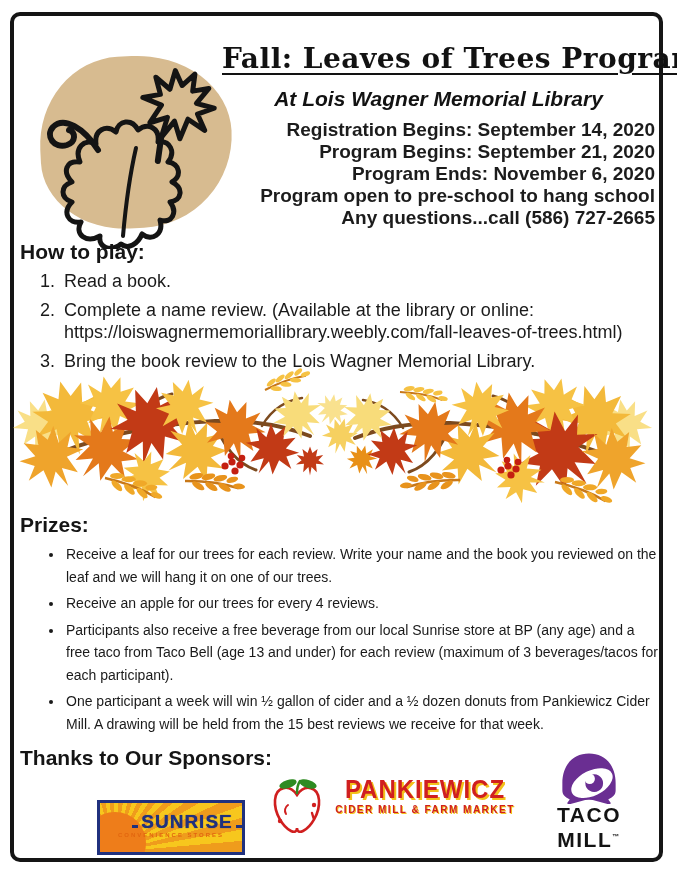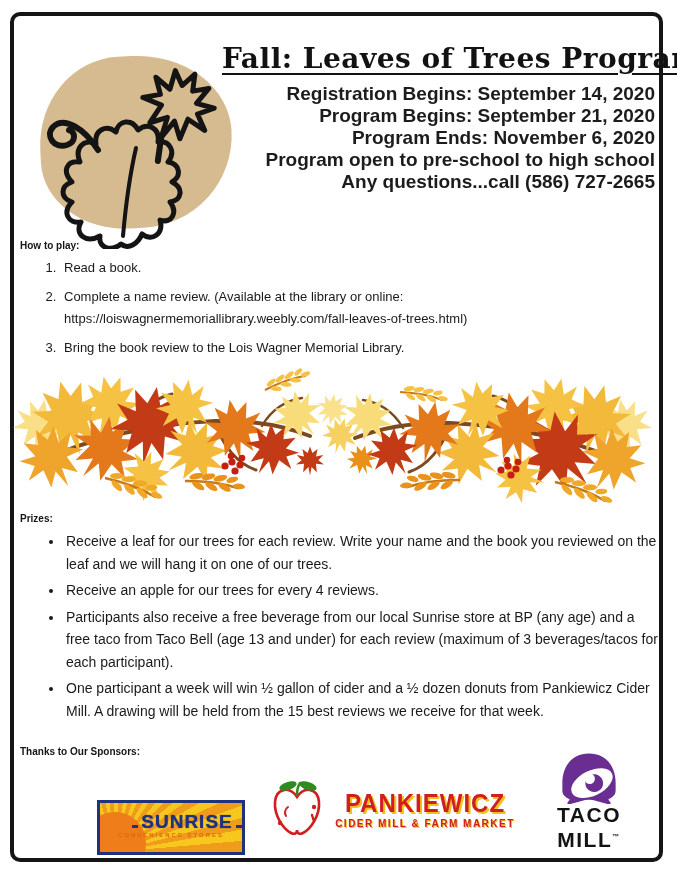--- a/index.html
+++ b/index.html
@@ -20,23 +20,23 @@
   .blob-art{position:absolute;left:26px;top:44px;width:220px;height:205px;}
   .header-text{position:absolute;left:222px;top:42px;right:22px;text-align:center;}
   .title{
     font-family:"DejaVu Serif",serif;font-weight:bold;font-size:28px;
     letter-spacing:.5px;text-decoration:underline;text-decoration-thickness:2px;
     text-underline-offset:5px;color:#121212;white-space:nowrap;
   }
   .subtitle{margin-top:12px;font-size:21px;font-weight:bold;font-style:italic;color:#121212;}
   .info{margin-top:8px;text-align:right;font-weight:bold;font-size:19px;line-height:22px;color:#1c1c1c;}
   
-  .section-heading{font-weight:bold;font-size:10px;color:#151515;}
+  .section-heading{font-weight:bold;font-size:21px;color:#151515;}
   .howto{position:absolute;left:20px;top:240px;right:20px;}
-  .howto ol{margin:6px 0 17px 0;padding-left:40px;font-size:13px;line-height:22.5px;}
+  .howto ol{margin:6px 0 17px 0;padding-left:40px;font-size:18px;line-height:22.5px;}
   .howto li{margin-bottom:6px;padding-left:4px;}
   .prizes{position:absolute;left:20px;top:513px;right:16px;}
   .prizes ul{margin:6px 0 0 0;padding-left:44px;font-size:14px;line-height:22.5px;list-style:disc;}
   .prizes li{margin-bottom:4px;padding-left:2px;}
   .leaves-band{position:absolute;left:10px;top:366px;width:645px;height:142px;}
   .sponsors-heading{position:absolute;left:20px;top:746px;}
   
   .sunrise{
     position:absolute;left:97px;top:800px;width:142px;height:49px;
     border:3px solid #20317e;background:
@@ -52,21 +52,21 @@
   }
   .sunrise .name{
     color:#20317e;font-size:19px;font-weight:bold;letter-spacing:1px;line-height:19px;
     text-shadow:0 0 1px #20317e;
   }
   .sunrise .dash{width:15px;height:3px;background:#20317e;margin-bottom:3px;}
   .sunrise .tagline{
     position:relative;font-size:6px;font-weight:bold;color:#e2660f;letter-spacing:2px;margin-top:1px;
   }
   
-  .pank{position:absolute;left:268px;top:777px;width:250px;height:66px;display:flex;align-items:center;gap:6px;}
+  .pank{position:absolute;left:268px;top:777px;width:250px;height:66px;display:flex;align-items:flex-start;gap:6px;}
   .pank .apple{flex:0 0 auto;}
   .pank .ptext{flex:1;text-align:center;}
   .pank .pname{
     font-size:24px;font-weight:800;color:#d01f1f;letter-spacing:1px;line-height:24px;
     text-shadow:2px 2px 0 #f3c11a;transform:scaleY(1.08);
   }
   .pank .ptag{
     font-size:10px;font-weight:800;color:#d01f1f;letter-spacing:1.5px;margin-top:3px;
     text-shadow:1px 1px 0 #f3c11a;
   }
@@ -107,25 +107,26 @@
 
     <g transform="translate(152,62) rotate(28)">
       <path d="M0,-36 L6,-20 L19,-30 L15,-11 L33,-15 L21,-2 L35,9 L15,7 L17,28 L4,15 L0,36 L-4,15 L-17,28 L-15,7 L-35,9 L-21,-2 L-33,-15 L-15,-11 L-19,-30 L-6,-20 Z"></path>
       <path d="M0,36 L8,58" stroke-width="6"></path>
     </g>
   </g>
 </svg>
 
 <div class="header-text">
   <div class="title">Fall: Leaves of Trees Program</div>
+  <div class="subtitle">At Lois Wagner Memorial Library</div>
   <div class="info">
     <div>Registration Begins: September 14, 2020</div>
     <div>Program Begins: September 21, 2020</div>
     <div>Program Ends: November 6, 2020</div>
-    <div>Program open to pre-school to high school</div>
+    <div>Program open to pre-school to hang school</div>
     <div>Any questions...call (586) 727-2665</div>
   </div>
 </div>
 
 <div class="howto">
   <div class="section-heading">How to play:</div>
   <ol>
     <li>Read a book.</li>
     <li>Complete a name review. (Available at the library or online: https://loiswagnermemoriallibrary.weebly.com/fall-leaves-of-trees.html)</li>
     <li>Bring the book review to the Lois Wagner Memorial Library.</li>

